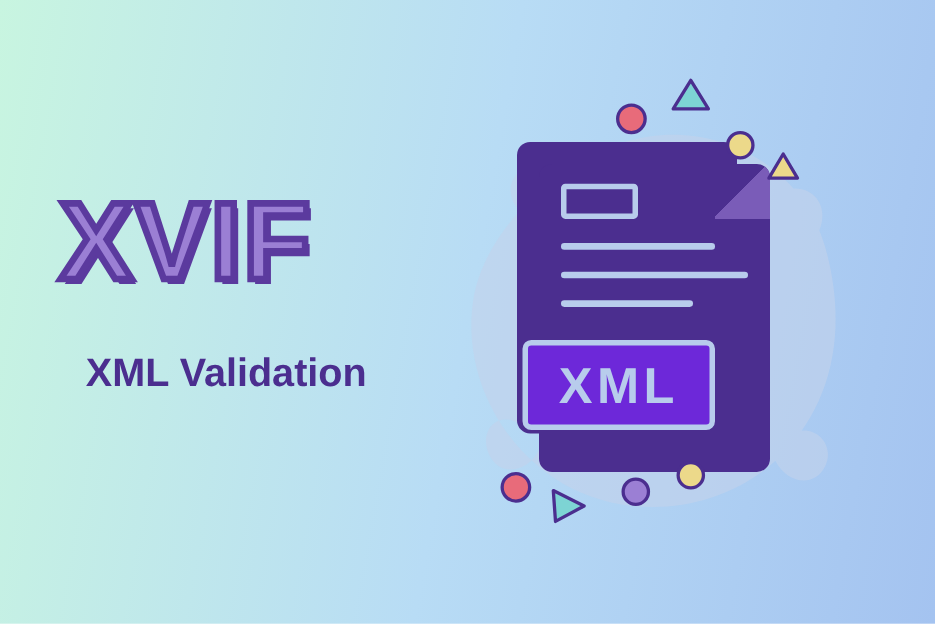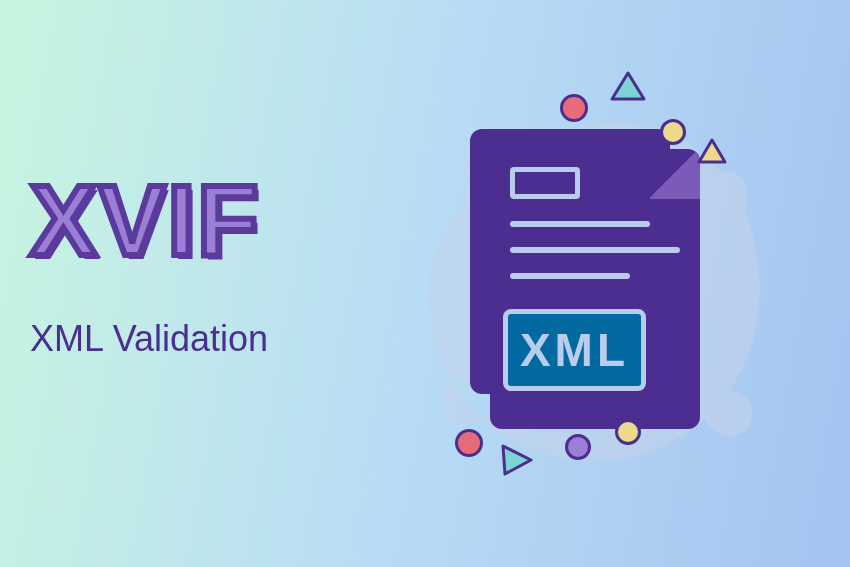--- a/index.html
+++ b/index.html
@@ -11,38 +11,39 @@
       position: relative;
       overflow: hidden;
     }
     .container {
       display: flex;
       width: 100%;
       height: 100%;
       align-items: center;
     }
     .text-section {
-      padding-left: 30px;
+      padding-left: 54px;
       padding-bottom: 30px;
     }
     .title {
       font-size: 100px;
       font-weight: 900;
       letter-spacing: 2px;
       color: #9b7fd4;
       -webkit-text-stroke: 6px #5b3a9e;
       text-shadow: 4px 4px 0 #5b3a9e;
       margin-bottom: 40px;
       line-height: 1;
     }
     .subtitle {
       font-size: 36px;
-      font-weight: 400;
+      font-weight: 700;
       color: #4b2e8f;
       line-height: 1.6;
+      margin-left: 24px;
     }
     .graphic-section {
       position: absolute;
       right: 50px;
       top: 50%;
       transform: translateY(-50%);
       width: 420px;
       height: 420px;
     }
     .blob {
@@ -94,33 +95,32 @@
       border-radius: 3px;
       left: 20px;
     }
     .line1 { top: 72px; width: 140px; }
     .line2 { top: 98px; width: 170px; }
     .line3 { top: 124px; width: 120px; }
     .xml-label {
       position: absolute;
       left: -15px;
       top: 160px;
-      width: 143px;
+      width: 175px;
       height: 82px;
-      background: #0369a1;
+      background: #6d28d9;
       border: 5px solid #b8ccec;
       border-radius: 8px;
       display: flex;
       align-items: center;
       justify-content: center;
       color: #b8ccec;
       font-size: 46px;
       font-weight: 700;
       letter-spacing: 4px;
-      margin-left: 28px;
     }
     .shape { position: absolute; }
     .circle-red1 { left: 180px; top: 20px; width: 28px; height: 28px; border-radius: 50%; background: #e86b7a; border: 3px solid #4b2e8f; }
     .circle-yellow1 { left: 280px; top: 45px; width: 26px; height: 26px; border-radius: 50%; background: #ecd98a; border: 3px solid #4b2e8f; }
     .triangle1 { left: 228px; top: -5px; }
     .triangle-yellow { left: 315px; top: 62px; }
     .circle-red2 { left: 75px; top: 355px; width: 28px; height: 28px; border-radius: 50%; background: #e86b7a; border: 3px solid #4b2e8f; }
     .circle-purple { left: 185px; top: 360px; width: 26px; height: 26px; border-radius: 50%; background: #9b7fd4; border: 3px solid #4b2e8f; }
     .circle-yellow2 { left: 235px; top: 345px; width: 26px; height: 26px; border-radius: 50%; background: #ecd98a; border: 3px solid #4b2e8f; }
     .triangle2 { left: 115px; top: 368px; }

